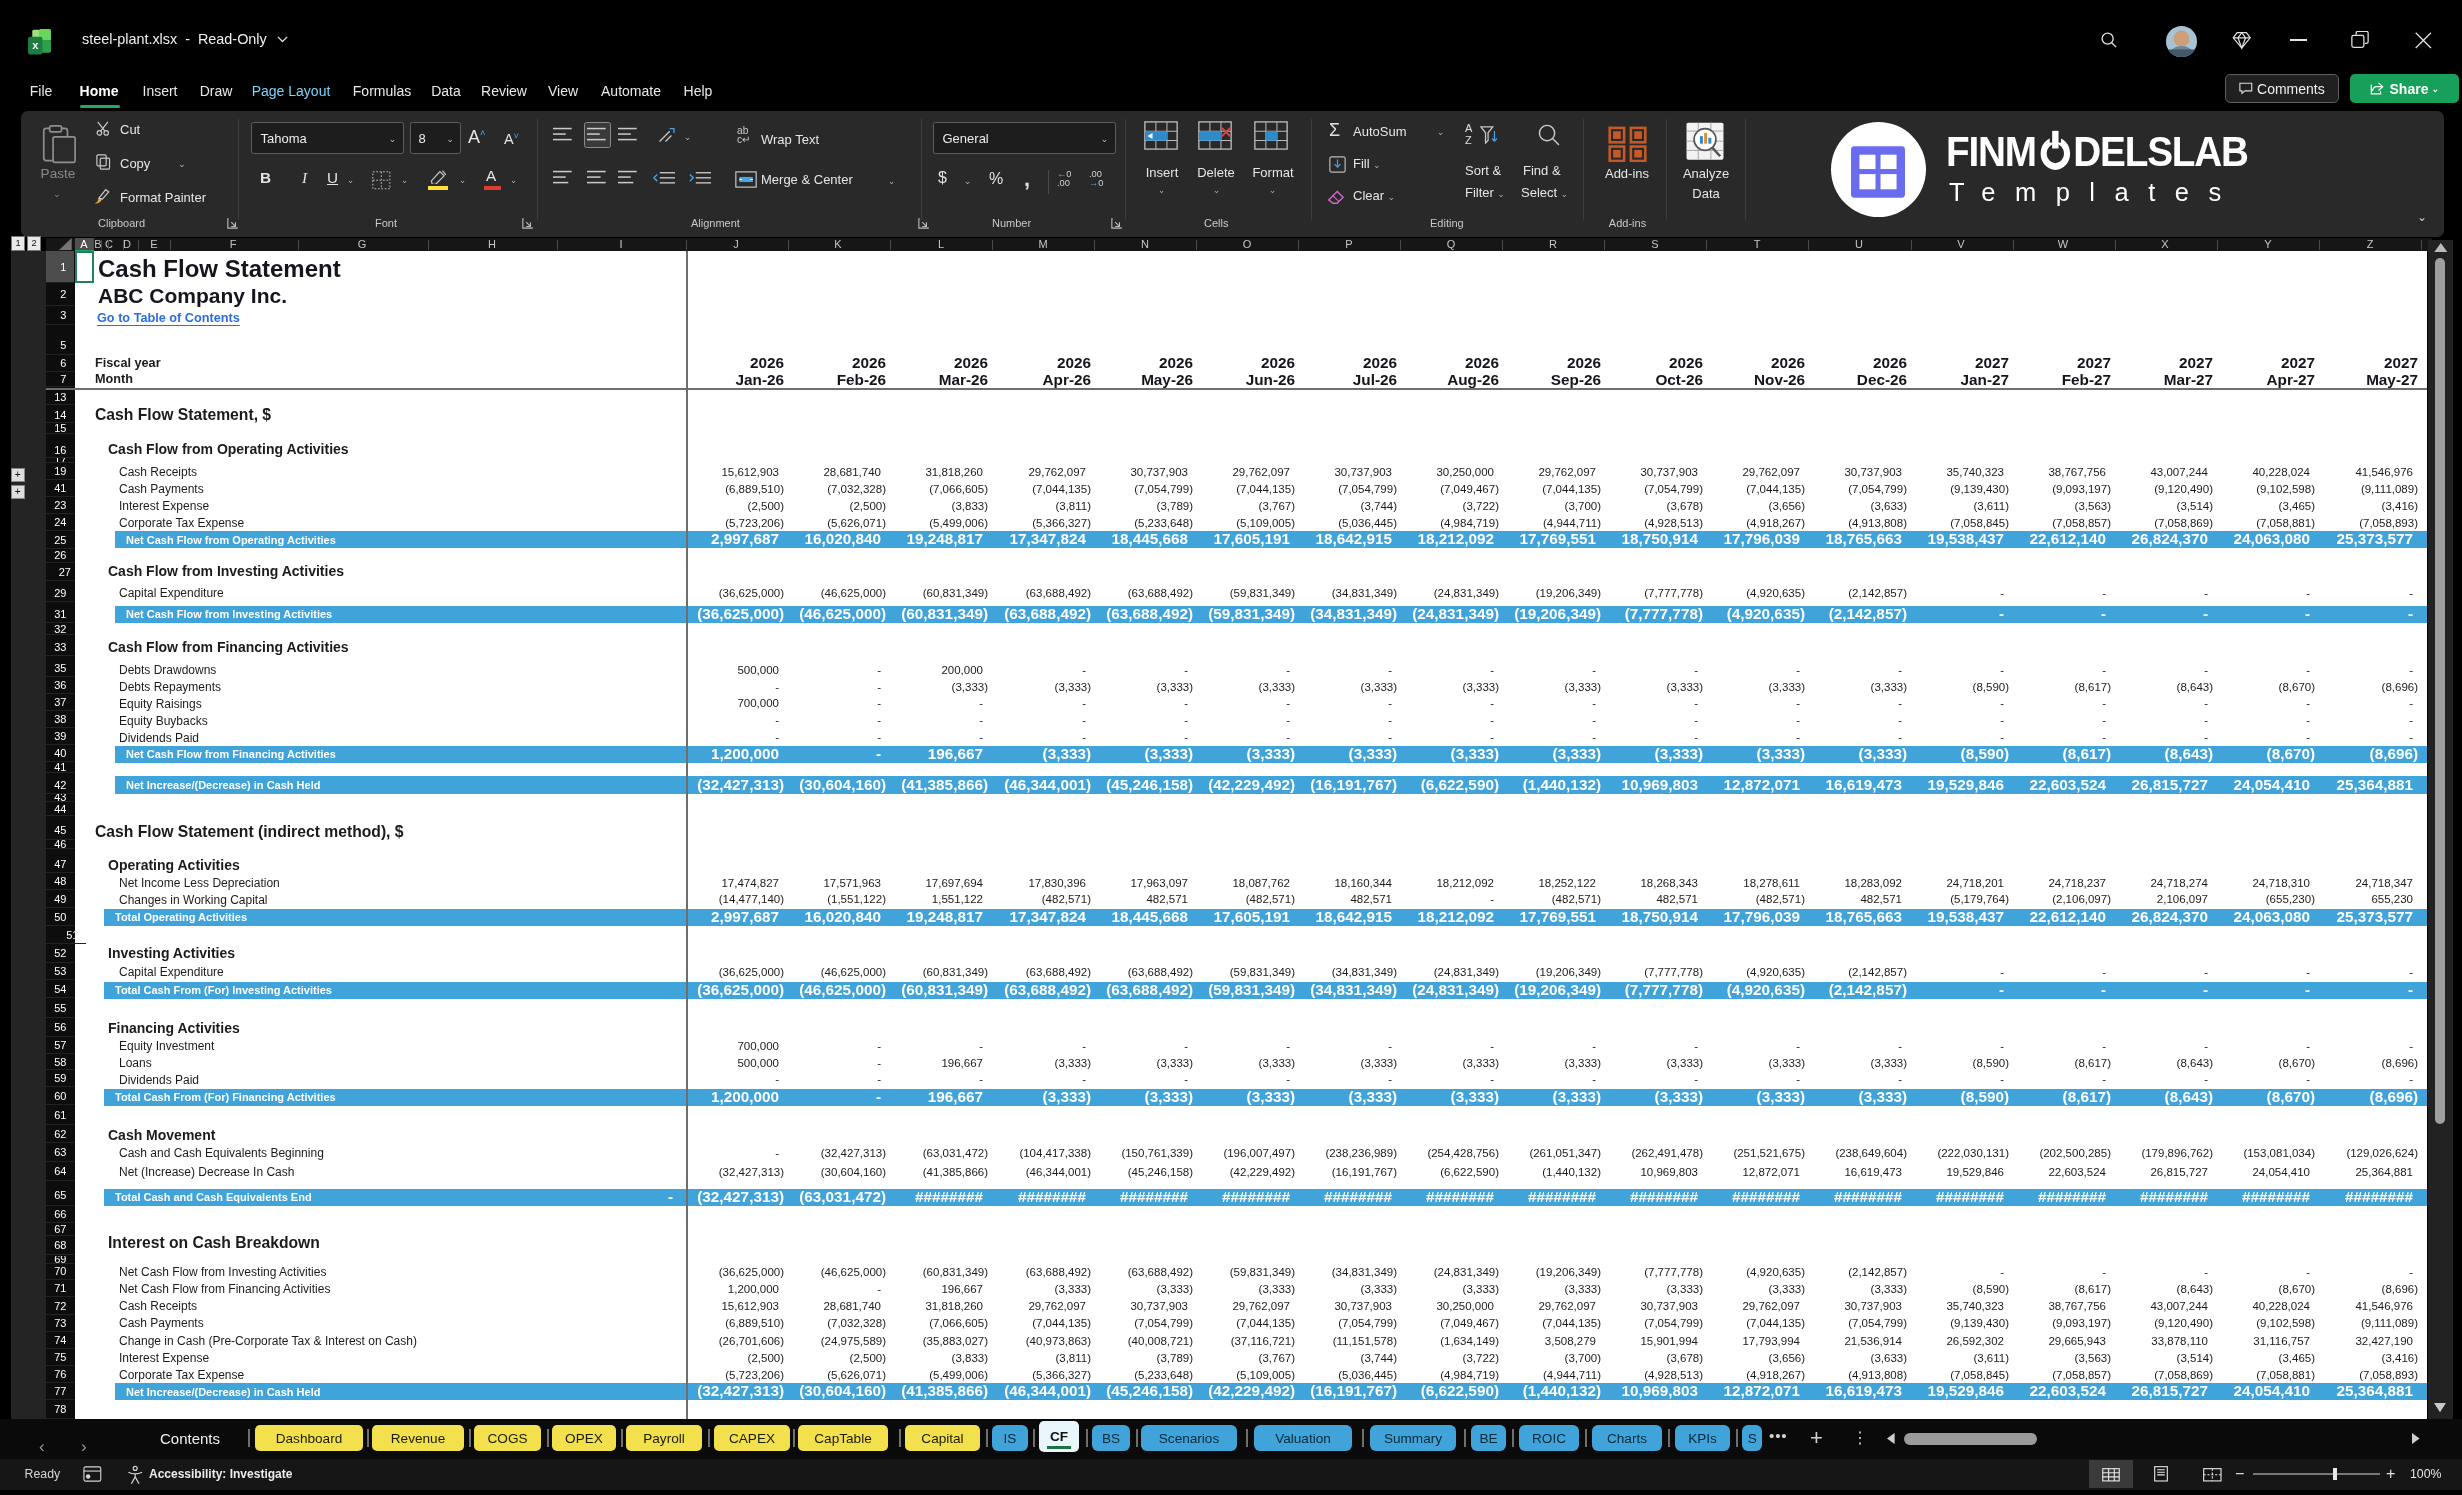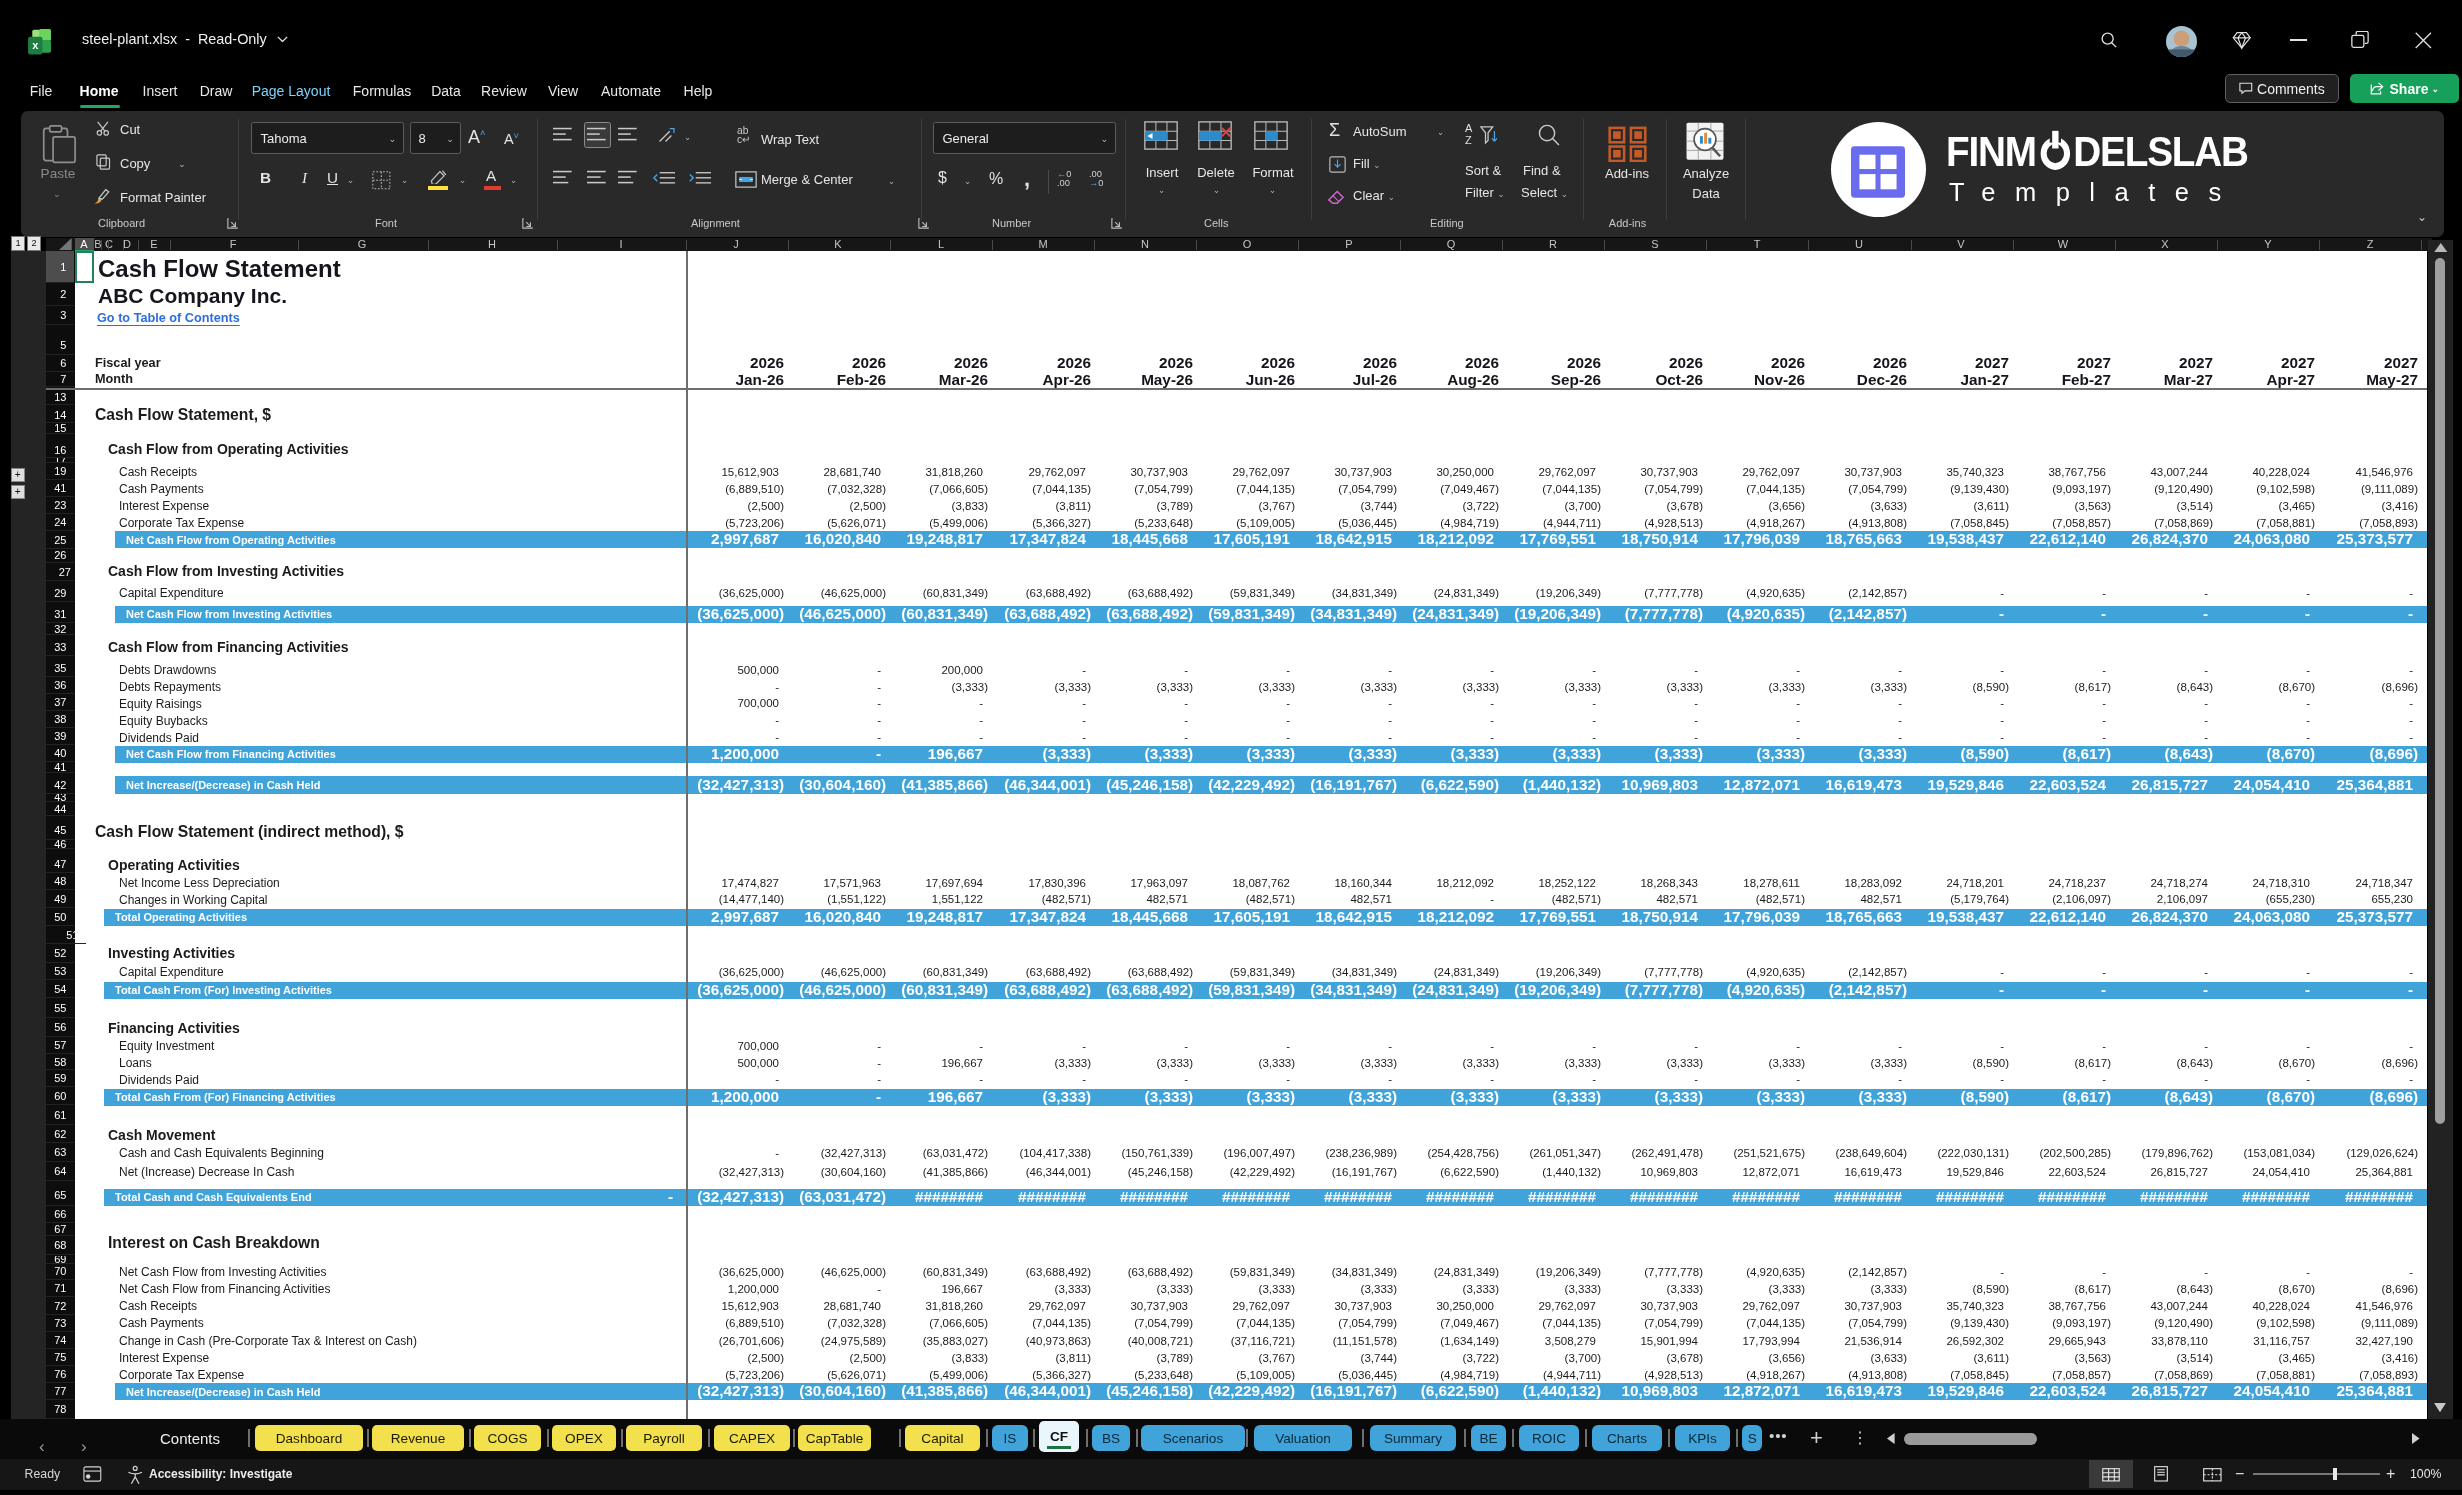--- a/index.html
+++ b/index.html
@@ -1261,26 +1261,26 @@
 <div class="a" style="left:2427px;top:1419px;width:36px;height:40px;background:#0a0a0a"></div>
 <div class="a" style="left:39px;top:1437px;font-size:17px;color:#9a9a9a">‹</div>
 <div class="a" style="left:81px;top:1437px;font-size:17px;color:#9a9a9a">›</div>
 <div class="a" style="left:160px;top:1430px;font-size:15px;color:#f0f0f0">Contents</div>
 <div class="tab ytab" style="left:255px;width:108px">Dashboard</div>
 <div class="tab ytab" style="left:372px;width:92px">Revenue</div>
 <div class="tab ytab" style="left:474px;width:67px">COGS</div>
 <div class="tab ytab" style="left:552px;width:64px">OPEX</div>
 <div class="tab ytab" style="left:626px;width:76px">Payroll</div>
 <div class="tab ytab" style="left:714px;width:76px">CAPEX</div>
-<div class="tab ytab" style="left:798px;width:73px">CapTable</div>
+<div class="tab ytab" style="left:798px;width:90px">CapTable</div>
 <div class="tab ytab" style="left:905px;width:75px">Capital</div>
 <div class="tab btab" style="left:992px;width:36px;border-radius:6px 6px 6px 6px">IS</div>
 <div class="tab" style="left:1039px;width:40px;background:#e9f6fc;color:#111;font-weight:bold;top:1421px;height:31px">CF<div style="position:absolute;left:7.6px;right:7.6px;bottom:3.4px;height:2.5px;background:#1e7145"></div></div>
 <div class="tab btab" style="left:1092px;width:38px;border-radius:6px 6px 6px 6px">BS</div>
-<div class="tab btab" style="left:1141px;width:104px;border-radius:6px 6px 6px 6px">Scenarios</div>
+<div class="tab btab" style="left:1141px;width:96px;border-radius:6px 6px 6px 6px">Scenarios</div>
 <div class="tab btab" style="left:1254px;width:98px;border-radius:6px 6px 6px 6px">Valuation</div>
 <div class="tab btab" style="left:1370px;width:86px;border-radius:6px 6px 6px 6px">Summary</div>
 <div class="tab btab" style="left:1471px;width:35px;border-radius:6px 6px 6px 6px">BE</div>
 <div class="tab btab" style="left:1519px;width:60px;border-radius:6px 6px 6px 6px">ROIC</div>
 <div class="tab btab" style="left:1592px;width:70px;border-radius:6px 6px 6px 6px">Charts</div>
 <div class="tab btab" style="left:1675px;width:55px;border-radius:6px 6px 6px 6px">KPIs</div>
 <div class="tab btab" style="left:1742px;width:20.4px;border-radius:6px 6px 6px 6px">S</div>
 <div class="tsep" style="left:248px"></div>
 <div class="tsep" style="left:367px"></div>
 <div class="tsep" style="left:469px"></div>

